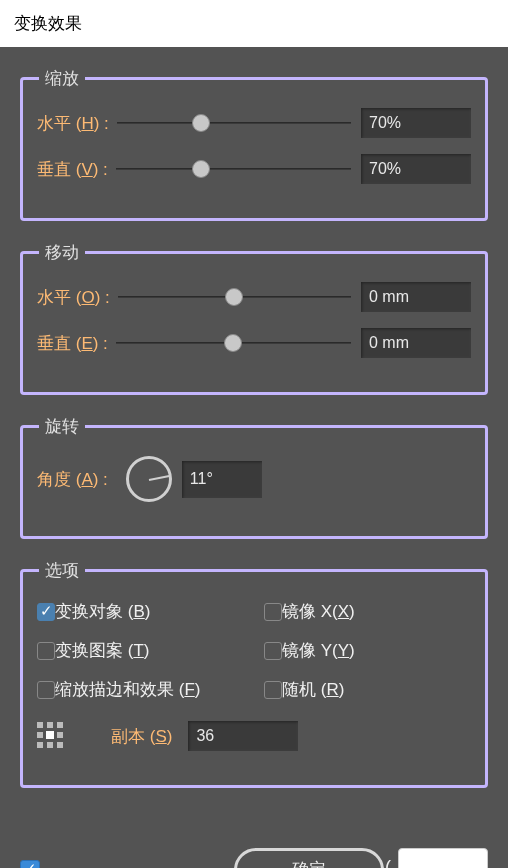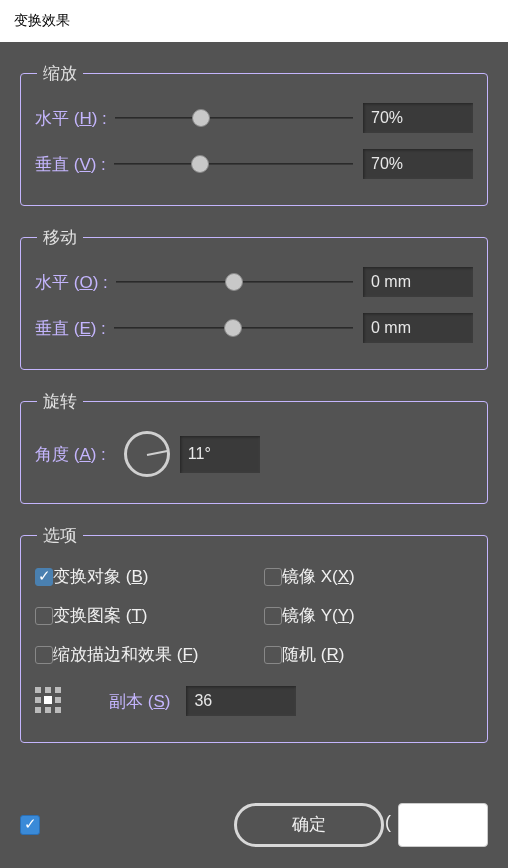--- a/index.html
+++ b/index.html
@@ -8,49 +8,49 @@
     height: 868px;
     background: #535353;
     font-family: "Microsoft YaHei", sans-serif;
     color: #f0f0f0;
     font-size: 17px;
   }
   .title-bar {
     background: #fff;
     color: #000;
     padding: 12px 14px;
-    font-size: 14px;
+    font-size: 17px;
   }
   .content {
     padding: 20px 20px 20px 20px;
   }
   fieldset {
-    border: 1px solid #c4b5fd;
+    border: 3px solid #c4b5fd;
     border-radius: 4px;
-    padding: 18px 14px 26px 14px;
+    padding: 18px 14px 34px 14px;
     margin-bottom: 20px;
     position: relative;
   }
   legend {
     padding: 0 6px;
     background: #535353;
     color: #e0e0e0;
     font-size: 17px;
     margin-left: 2px;
   }
   .row {
     display: flex;
     align-items: center;
     margin-bottom: 16px;
   }
   .row:last-child { margin-bottom: 0; }
   .lbl {
     flex: 0 0 auto;
     margin-right: 8px;
-    color: #c4b5fd;
+    color: #fdba74;
     white-space: nowrap;
   }
   .accel { text-decoration: underline; }
   .slider-wrap {
     flex: 1;
     position: relative;
     height: 20px;
     margin-right: 10px;
   }
   .track {

